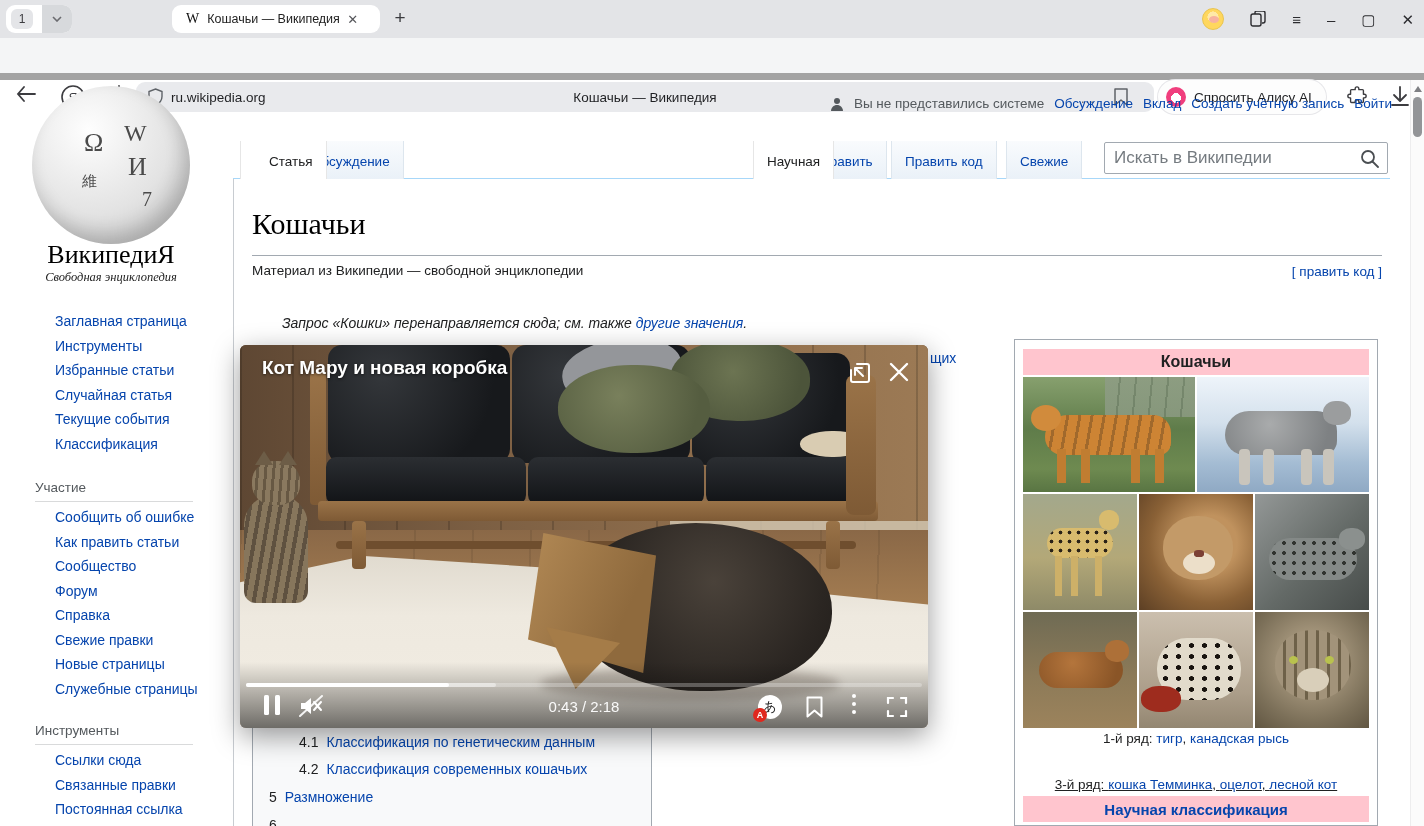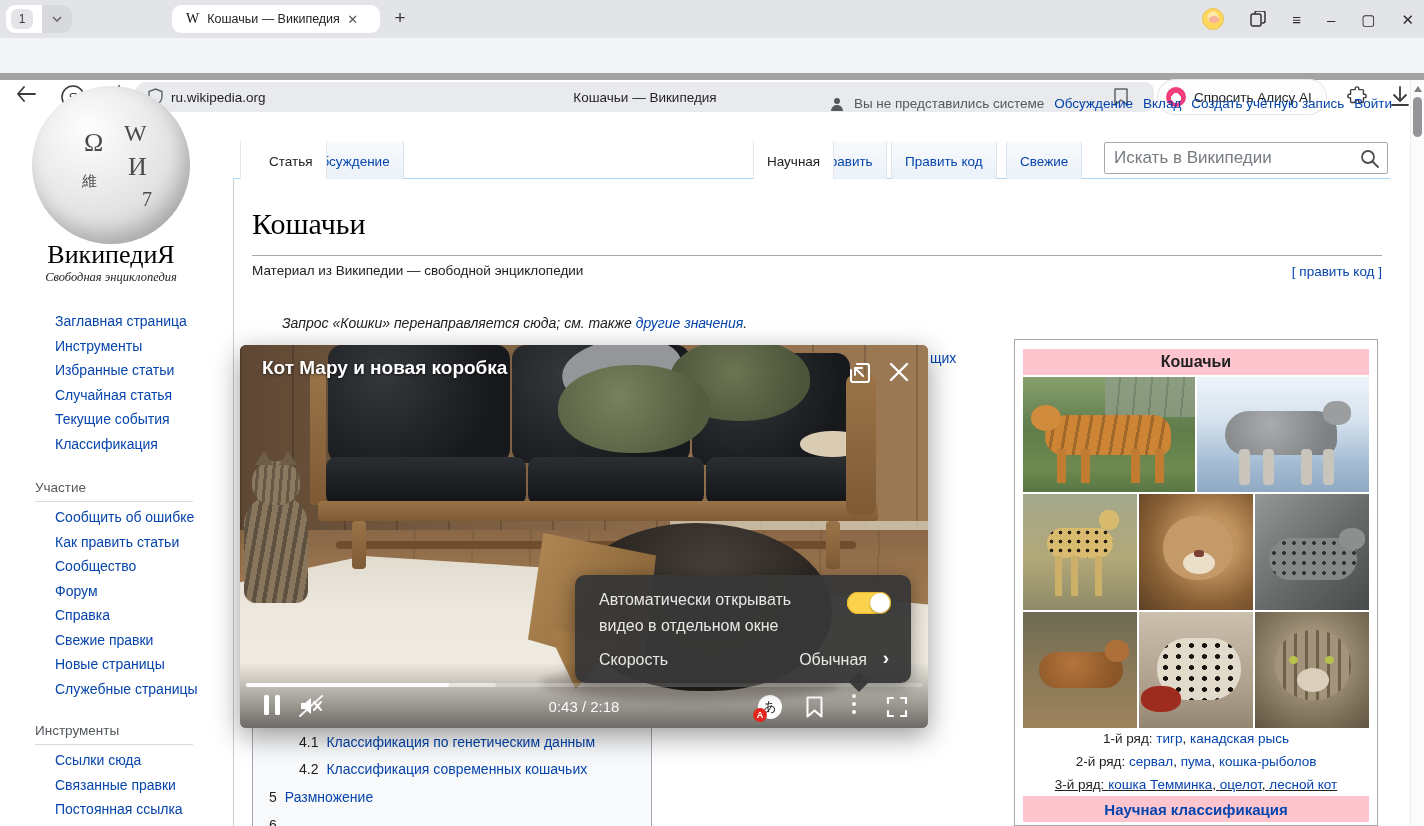--- a/index.html
+++ b/index.html
@@ -409,23 +409,20 @@
           <div class="face"></div>
             <div class="muz"></div>
           <i class="eye" style="left:34px;"></i>
             <i class="eye" style="left:70px;"></i>
         </div>
       </div>
     </div>
     <div class="cap" style="top:391px;">
       <span>1-й ряд: </span><a class="wlink">тигр</a><span>, </span><a class="wlink">канадская рысь</a>
     </div>
-    <div class="cap" style="top:414px;">
-      <span>2-й ряд: </span><a class="wlink">сервал</a><span>, </span><a class="wlink">пума</a><span>, </span><a class="wlink">кошка-рыболов</a>
-    </div>
     <div class="cap" style="top:437px;text-decoration:underline;">
       <span>3-й ряд: </span><a class="wlink">кошка Темминка</a><span>, </span><a class="wlink">оцелот</a><span>, </span><a class="wlink">лесной кот</a>
     </div>
     <div class="pinkband" style="top:456px;color:#0645ad;font-size:15px;">Научная классификация</div>
   </div>
 
   <div class="player">
     <div class="v-wall"></div>
     <div class="v-base"></div>
     <div class="v-floor"></div>
@@ -497,31 +494,20 @@
         <i></i>
         <i></i>
         <i></i>
       </div>
     <span style="position:absolute;left:646px;bottom:10px;">
       <svg width="22" height="22" viewBox="0 0 22 22">
           <path d="M2 7V2h5M15 2h5v5M20 15v5h-5M7 20H2v-5" stroke="#fff" stroke-width="2.2" fill="none" stroke-linecap="round"></path>
         </svg>
     </span>
 
-    <div class="vpopup">
-      <div class="tail"></div>
-      <div class="l1">Автоматически открывать</div>
-      <div class="l2">видео в отдельном окне</div>
-      <div class="toggle">
-          <div class="knob"></div>
-        </div>
-      <div class="sp">Скорость</div>
-      <div class="spv">Обычная</div>
-      <div class="chev">›</div>
-    </div>
   </div>
 
   <div class="sbar">
     <div class="up"></div>
     <div class="thumb"></div>
   </div>
 
 </div>
 
 </body></html>

